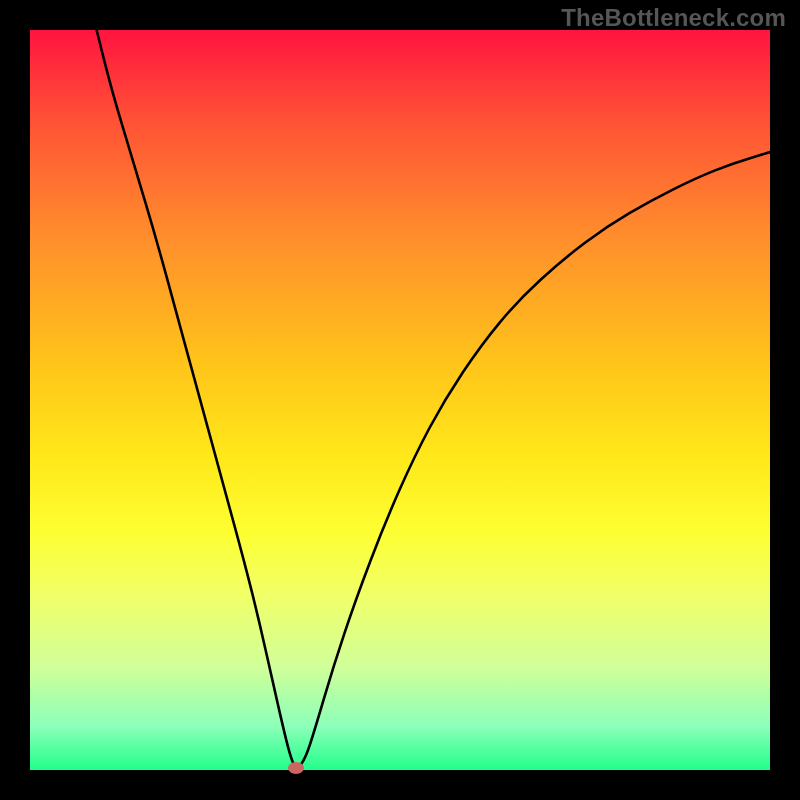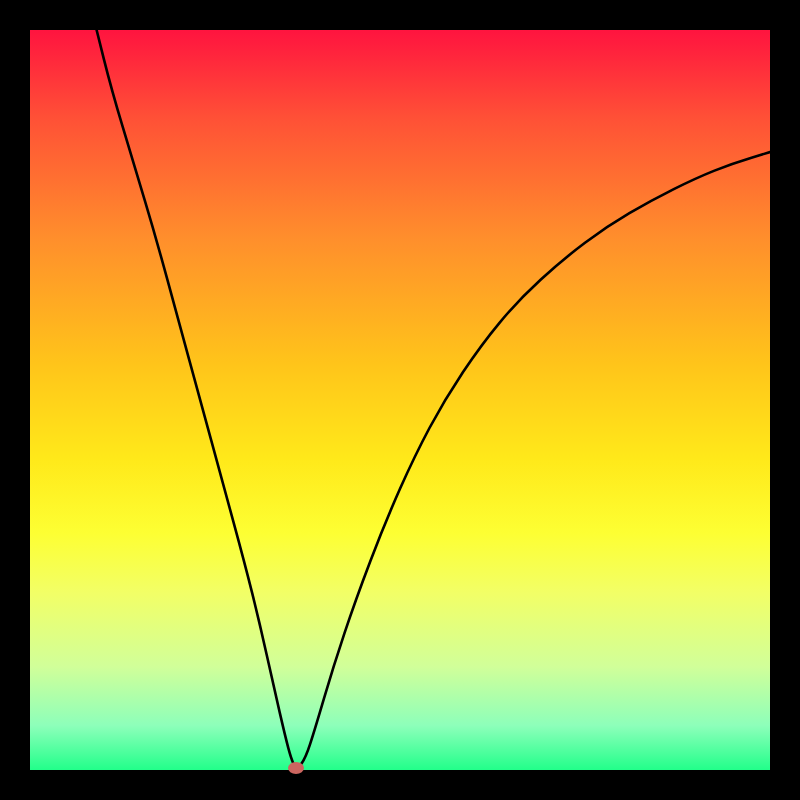--- a/index.html
+++ b/index.html
@@ -57,18 +57,19 @@
     background: #cc6660;
     border-radius: 50%;
     z-index: 4;
     transform: translate(-50%, -50%);
   }
 </style>
 </head>
 <body>
 
 <div class="frame">
+  <div class="watermark">TheBottleneck.com</div>
   <div class="plot-area"></div>
   <svg class="curve-svg" viewBox="0 0 740 740" preserveAspectRatio="none">
     <path id="curve-path" fill="none" stroke="#000000" stroke-width="2.6" stroke-linejoin="round" stroke-linecap="round" d="M 66.60 0.00 Q 66.60 0.00 74.00 29.60 Q 81.40 59.20 92.50 96.20 Q 103.60 133.20 114.70 170.20 Q 125.80 207.20 136.90 247.90 Q 148.00 288.60 159.10 329.30 Q 170.20 370.00 181.30 410.70 Q 192.40 451.40 203.50 492.10 Q 214.60 532.80 222.00 562.40 Q 229.40 592.00 236.80 625.30 Q 244.20 658.60 249.75 682.65 Q 255.30 706.70 258.26 717.80 Q 261.22 728.90 263.81 734.45 Q 266.40 740.00 270.84 734.45 Q 275.28 728.90 280.09 714.10 Q 284.90 699.30 294.15 667.85 Q 303.40 636.40 314.50 603.10 Q 325.60 569.80 340.40 530.95 Q 355.20 492.10 370.00 458.80 Q 384.80 425.50 399.60 397.75 Q 414.40 370.00 432.90 342.25 Q 451.40 314.50 469.90 292.30 Q 488.40 270.10 510.60 249.75 Q 532.80 229.40 555.00 212.75 Q 577.20 196.10 599.40 183.15 Q 621.60 170.20 643.80 159.10 Q 666.00 148.00 684.50 140.60 Q 703.00 133.20 721.50 127.65 L 740.00 122.10"></path>
   </svg>
   <div id="marker" class="marker" style="left: 296.4px; top: 768px; background: rgb(204, 102, 96);"></div>
 </div>
 
 </body></html>

